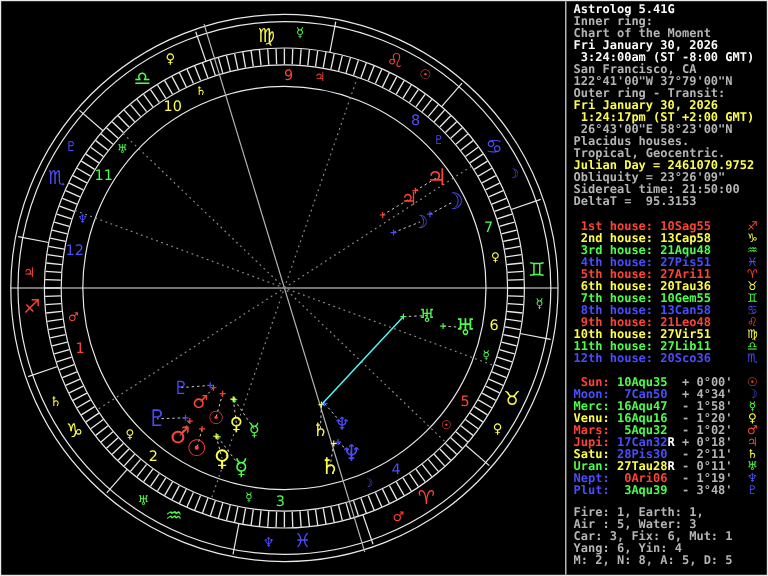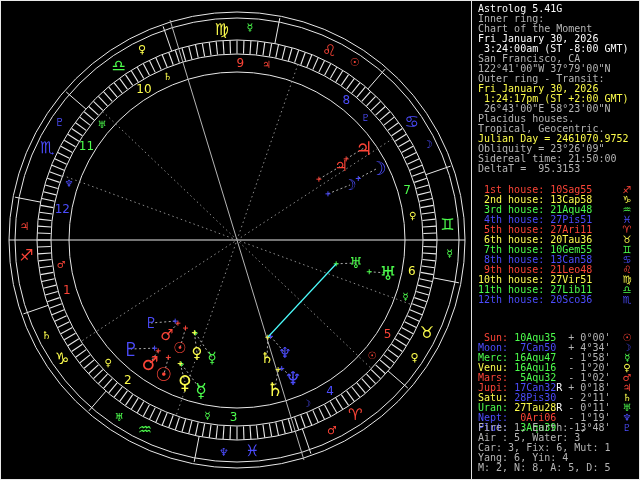--- a/index.html
+++ b/index.html
@@ -7,23 +7,23 @@
     position:relative;width:640px;height:480px;background:#000;
     overflow:hidden;border:1px solid #e8e8e8;box-sizing:border-box;
     font-family:"DejaVu Sans Mono","Liberation Mono",monospace;
   }
   #wheel{position:absolute;left:0;top:0;}
   #divider{position:absolute;top:0;bottom:0;width:1px;background:#e0e0e0;left:470px;}
   #panel{
     position:absolute;left:471px;top:0;right:0;bottom:0;
     font-size:10px;line-height:10px;white-space:pre;color:#b4b4b4;
   }
-  .pline{position:relative;height:10px;padding-left:6px;}
+  .pline{position:relative;height:10px;padding-left:6px;font-weight:bold;}
   .sect{position:absolute;left:0;right:0;}
-  #hdr{top:3px;} #houses{top:184px;} #planets{top:332px;} #footer{top:422px;}
+  #hdr{top:3px;} #houses{top:184px;} #planets{top:314px;} #footer{top:422px;}
   .rowglyph{
     position:absolute;right:6px;top:-1px;width:12px;text-align:center;
     font-family:"DejaVu Sans",sans-serif;font-size:10px;line-height:11px;
   }
   svg text{font-family:"DejaVu Sans",sans-serif;}
 </style>
 </head>
 <body>
 
 <div id="screen">

